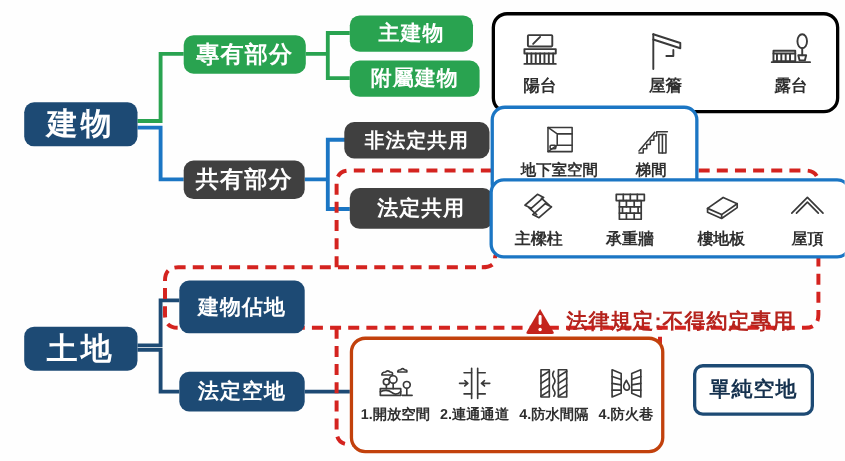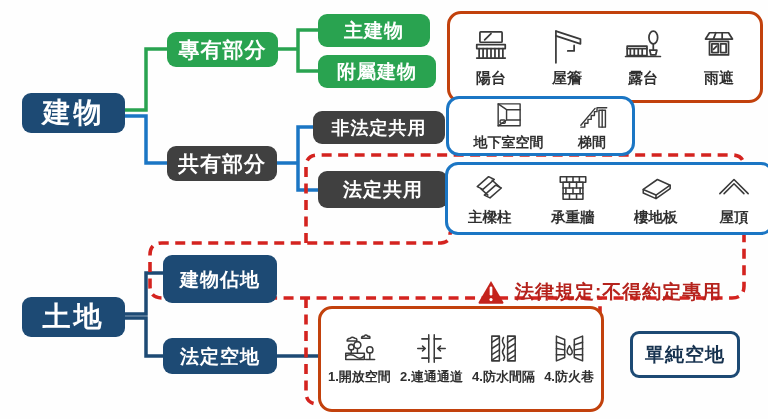--- a/index.html
+++ b/index.html
@@ -9,32 +9,32 @@
   .node{position:absolute;z-index:2;display:flex;align-items:center;justify-content:center;
         font-weight:bold;border-radius:9px;letter-spacing:1px;line-height:1;}
   .navy{background:#1d4a74;color:#fff;}
   .green{background:#29a350;color:#fff;}
   .blue{background:#404040;color:#fff;}
   .root{font-size:28px;letter-spacing:3px;}
   .lvl2{font-size:21px;}
   .lvl3{font-size:19px;}
   .outline-node{background:#fff;border:3px solid #1d4a74;color:#16324f;font-size:19px;border-radius:9px;}
   .icon-box{position:absolute;z-index:2;background:#fff;display:flex;align-items:center;}
-  .green-border{border:3px solid #c2410c;border-radius:14px;}
+  .green-border{border:3px solid #000000;border-radius:14px;}
   .blue-border{border:3px solid #1b76c4;border-radius:13px;}
   .navy-border{border:3px solid #c2410c;border-radius:14px;}
   .icon-cell{display:flex;flex-direction:column;align-items:center;justify-content:center;gap:3px;}
   .icon-label{font-weight:bold;color:#2f2f2f;white-space:nowrap;}
   .glyph{display:block;}
   .glyph svg{display:block;width:100%;height:100%;stroke:#3a3a3a;fill:none;
              stroke-width:2.2;stroke-linecap:round;stroke-linejoin:round;}
   #box-exclusive{justify-content:space-between;padding:6px 22px 4px 22px;}
   #box-exclusive .glyph{width:38px;height:38px;}
   #box-exclusive .icon-label{font-size:15px;}
-  #box-nonstatutory{justify-content:space-around;padding:0 8px;}
+  #box-nonstatutory{justify-content:space-around;padding:12px 8px;}
   #box-nonstatutory .glyph{width:31px;height:31px;}
   #box-nonstatutory .icon-label{font-size:14px;}
   #box-statutory{justify-content:space-between;padding:4px 20px;}
   #box-statutory .glyph{width:34px;height:34px;}
   #box-statutory .icon-label{font-size:14.5px;}
   #box-openspace{justify-content:space-between;padding:6px 7px;}
   #box-openspace .glyph{width:33px;height:33px;}
   #box-openspace .icon-label{font-size:13px;}
   #warning-row{position:absolute;z-index:2;display:flex;align-items:center;gap:9px;margin-top:39px;}
   #warning-text{font-size:19px;font-weight:bold;color:#b5231d;letter-spacing:1px;white-space:nowrap;}
@@ -108,33 +108,20 @@
             <rect x="4" y="23" width="25" height="12"></rect>
             <path d="M8 26 V35 M13 26 V35 M18 26 V35 M23 26 V35 M4 26 H29"></path>
             <ellipse cx="37" cy="12" rx="5.5" ry="8"></ellipse>
             <path d="M37 20 V28"></path>
             <path d="M32.5 28 H41.5 L40 34 H34 Z"></path>
             <path d="M2 36 H46"></path>
           </svg>
         </span>
         <span class="icon-label">露台</span>
       </div>
-      <div class="icon-cell">
-        <span class="glyph">
-          <svg viewBox="0 0 48 48">
-            <path d="M12 6 H36 L41 14 H7 Z"></path>
-            <path d="M20 6 L17 14 M28 6 L28 14"></path>
-            <rect x="12" y="17" width="24" height="17"></rect>
-            <rect x="15" y="20" width="8" height="11"></rect>
-            <rect x="26" y="20" width="7" height="11"></rect>
-            <path d="M17 27 L21 23"></path>
-          </svg>
-        </span>
-        <span class="icon-label">雨遮</span>
-      </div>
     </div>
   <div id="box-nonstatutory" class="icon-box blue-border" style="left:446px;top:96px;width:167px;height:54px;">
       <div class="icon-cell">
         <span class="glyph">
           <svg viewBox="0 0 48 48">
             <rect x="8" y="6" width="34" height="34"></rect>
             <path d="M8 6 L21 15 M8 40 L21 31 M21 15 V31 M21 15 H42 M21 31 H42"></path>
             <rect x="11" y="31" width="8" height="5" rx="1.5"></rect>
           </svg>
         </span>

